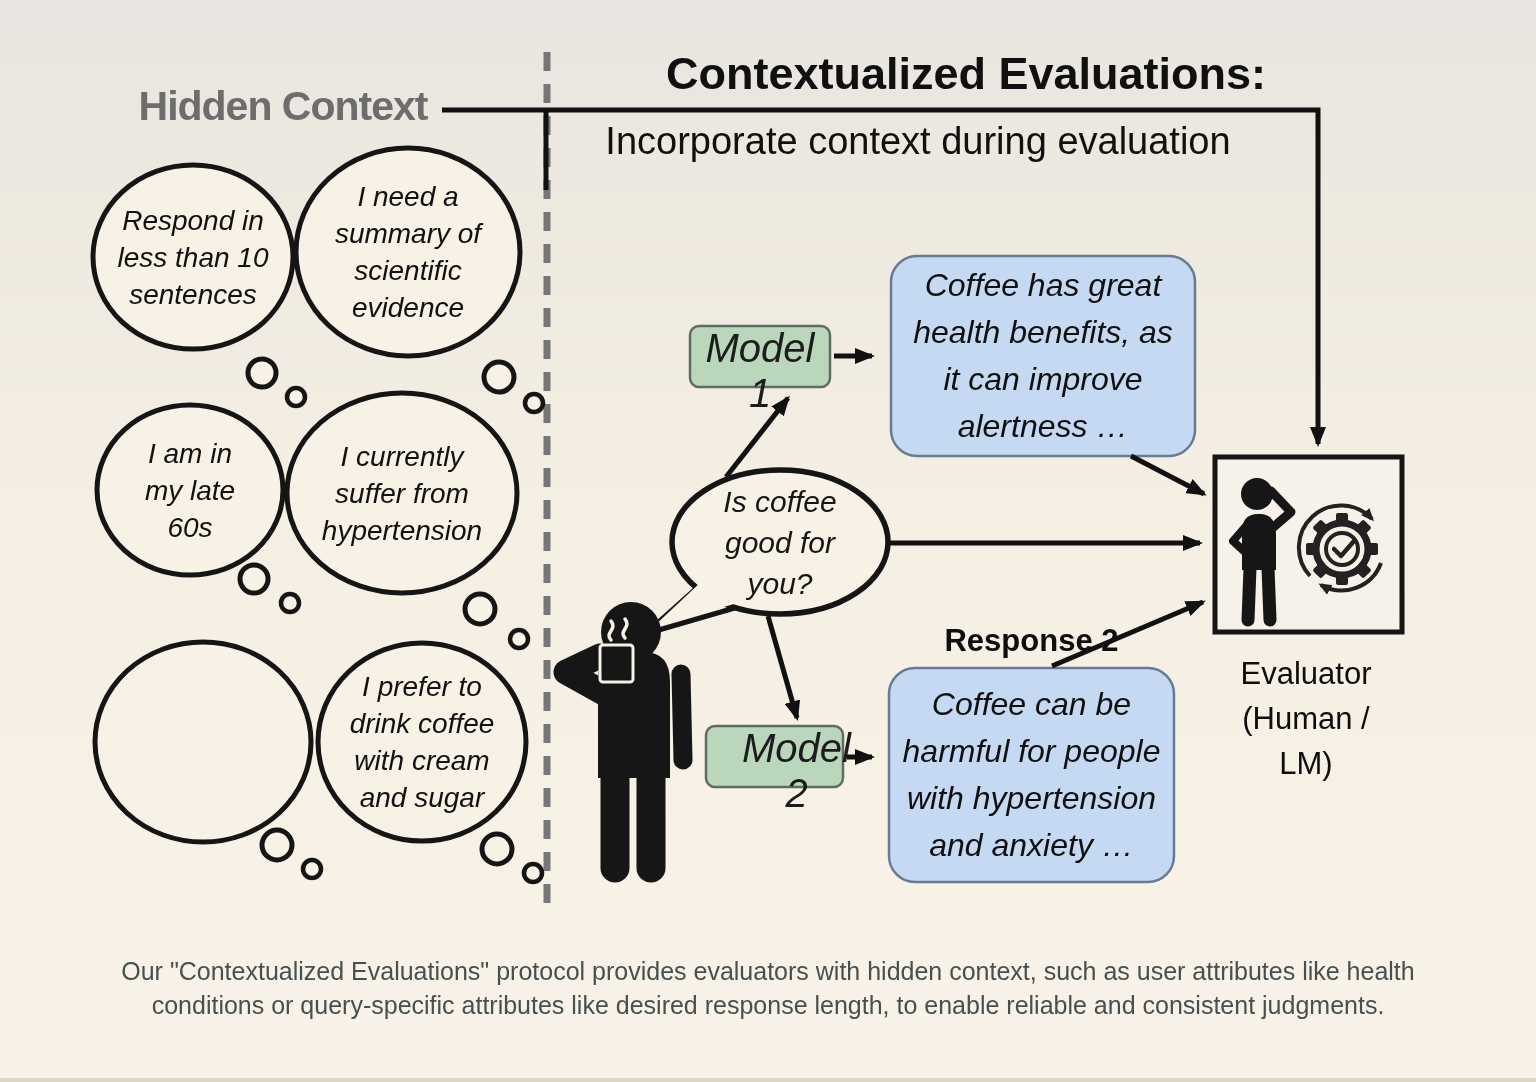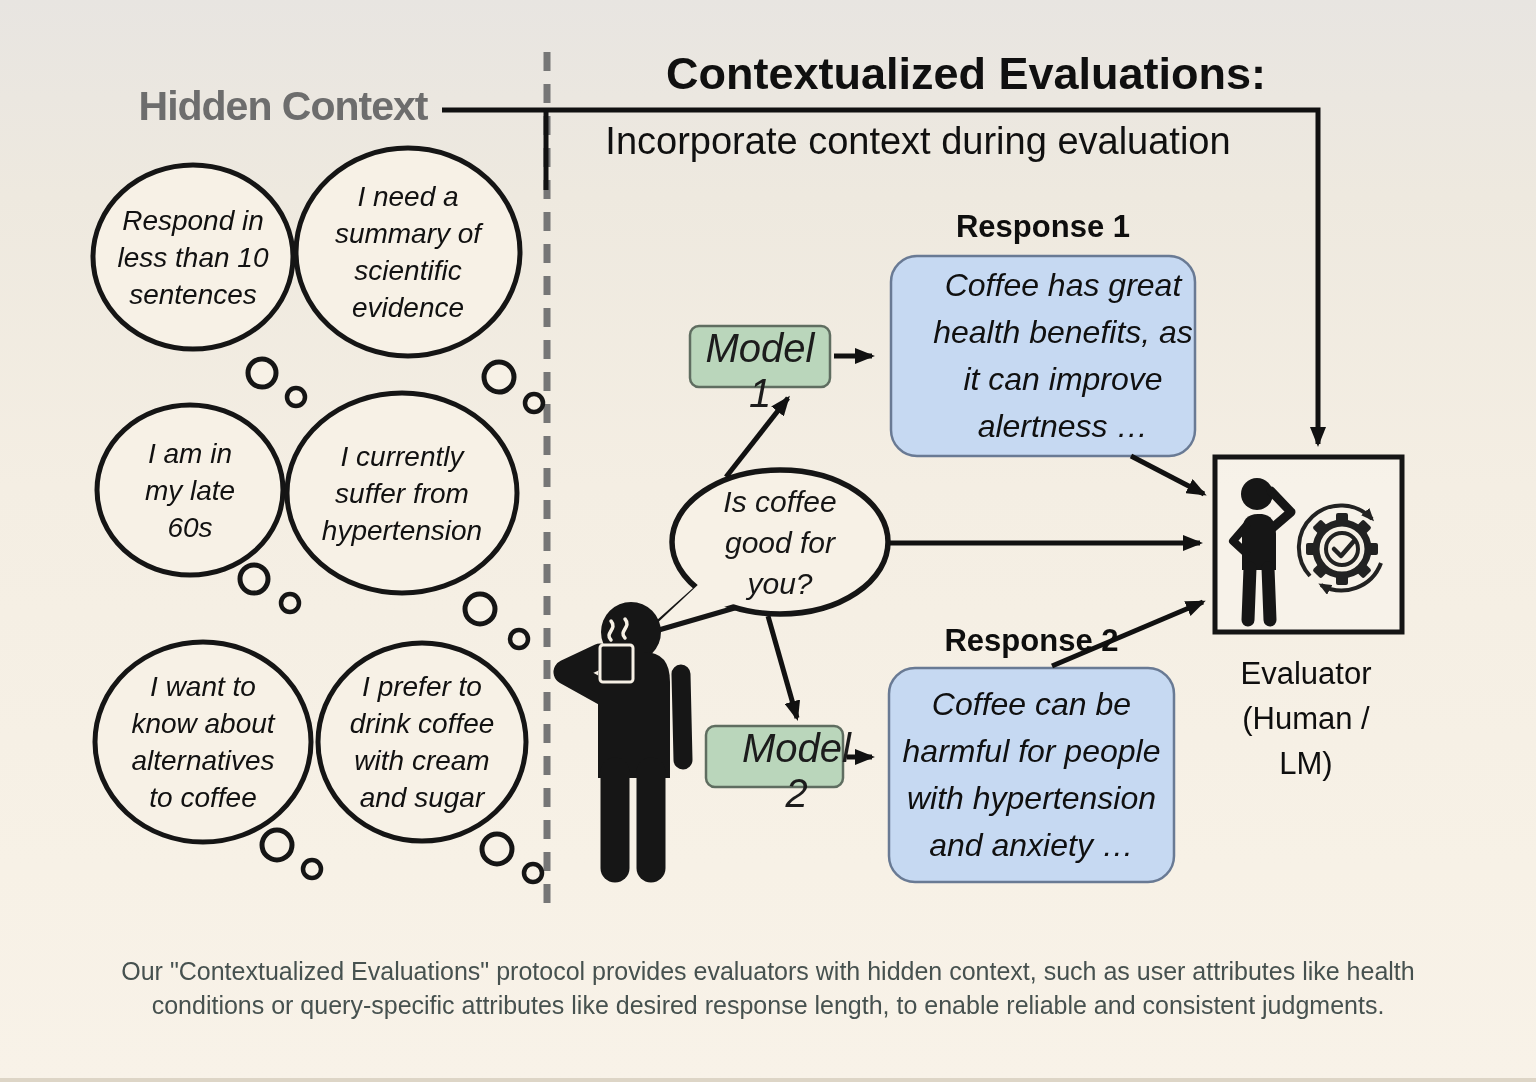--- a/index.html
+++ b/index.html
@@ -21,21 +21,21 @@
   .b5{left:98px;top:668px;width:210px;height:148px;}
   .b6{left:320px;top:668px;width:204px;height:148px;}
   .query{left:688px;top:478px;width:184px;height:128px;font-style:italic;font-size:30px;line-height:41px;}
   .model-label{font-size:40px;color:#1c1c1c;font-style:italic;}
   .m1{left:690px;top:326px;width:140px;height:61px;}
   .m2{left:706px;top:726px;width:137px;height:61px;margin-left:22px;}
   .resp-label{font-size:31px;font-weight:bold;color:#0e0e0e;}
   .r1l{left:891px;top:204px;width:304px;height:46px;}
   .r2l{left:889px;top:618px;width:285px;height:46px;}
   .resp-text{font-style:italic;font-size:32px;line-height:47px;color:#101010;}
-  .r1t{left:891px;top:260px;width:304px;height:192px;margin-left:20px;}
+  .r1t{left:891px;top:260px;width:304px;height:192px;}
   .r2t{left:889px;top:674px;width:285px;height:202px;}
   .eval-label{left:1204px;top:648px;width:204px;height:140px;font-size:31px;font-weight:normal;line-height:45px;color:#0e0e0e;}
   .caption{left:0px;top:952px;width:1536px;height:72px;font-size:25px;line-height:34px;color:#46514f;}
   .bottom-edge{position:absolute;left:0;bottom:0;width:1536px;height:4px;background:#ddd5c6;z-index:3;}
 </style>
 </head>
 <body>
 
 <div id="stage">
 
@@ -157,37 +157,32 @@
   <div class="txt bubble b2">I need a
 summary of
 scientific
 evidence</div>
   <div class="txt bubble b3">I am in
 my late
 60s</div>
   <div class="txt bubble b4">I currently
 suffer from
 hypertension</div>
-  <div class="txt bubble b5">I want to
-know about
-alternatives
-to coffee</div>
   <div class="txt bubble b6">I prefer to
 drink coffee
 with cream
 and sugar</div>
 
   <div class="txt query">Is coffee
 good for
 you?</div>
 
   <div class="txt model-label m1">Model 1</div>
   <div class="txt model-label m2">Model 2</div>
 
-  <div class="txt resp-label r1l">Response 1</div>
   <div class="txt resp-text r1t">Coffee has great
 health benefits, as
 it can improve
 alertness …</div>
   <div class="txt resp-label r2l">Response 2</div>
   <div class="txt resp-text r2t">Coffee can be
 harmful for people
 with hypertension
 and anxiety …</div>
 

